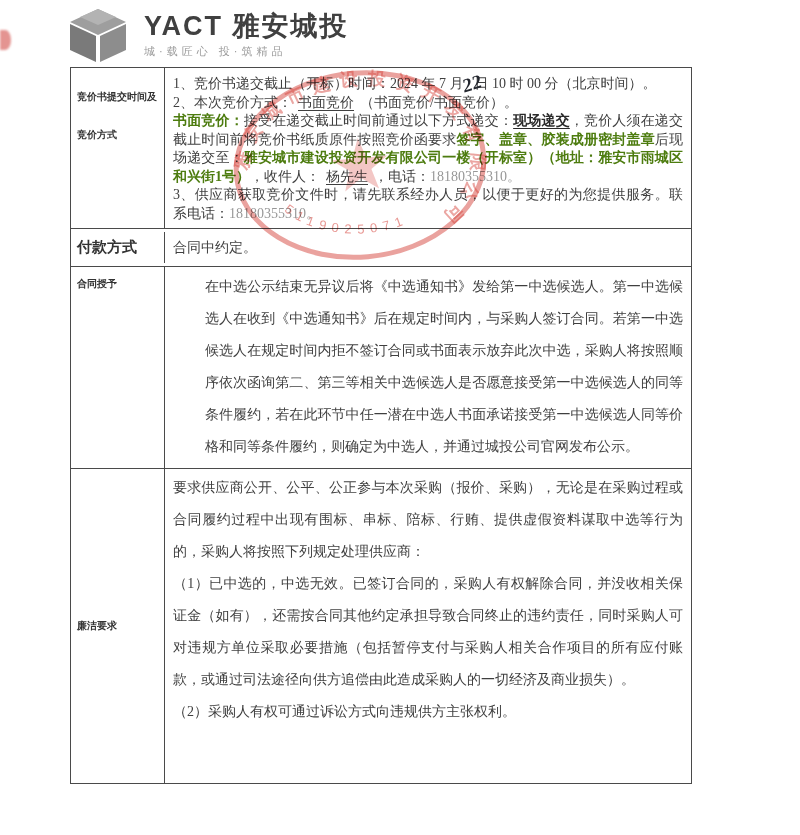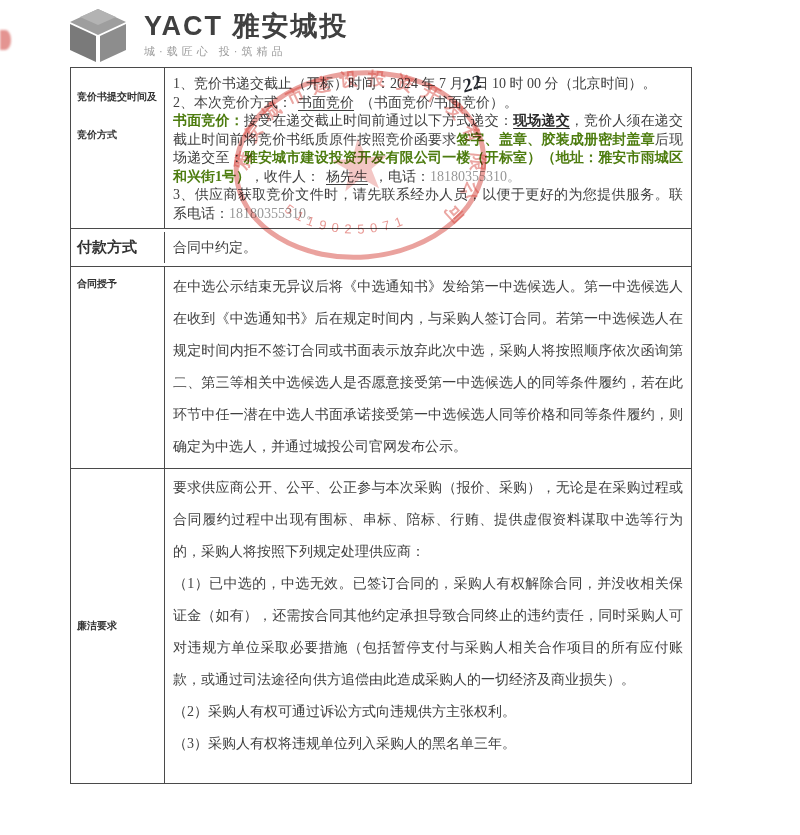--- a/index.html
+++ b/index.html
@@ -21,21 +21,21 @@
   .label-cell{width:94px;min-width:94px;border-right:1px solid #4a4a4a;
               font-weight:bold;font-size:10px;color:#333;padding:6px 6px;box-sizing:border-box;}
   .content-cell{flex:1;padding:5px 8px;box-sizing:border-box;text-align:justify;}
   .para{margin:0;}
   .r1 .label-cell{line-height:38px;padding-top:10px;}
   .r1{min-height:157px;}
   .r1 .content-cell{font-size:14px;line-height:18.5px;}
   .r2{min-height:37px;align-items:center;}
   .r2 .label-cell,.r2 .content-cell{display:flex;align-items:center;font-size:14px;}
   .r2 .label-cell{font-size:15px;}
-  .r3{min-height:199px;}
+  .r3{min-height:199px;gap:32px;}
   .r3 .label-cell{padding-top:10px;}
   .r3 .content-cell{font-size:14px;line-height:32px;padding-top:4px;}
   .r4{min-height:314px;}
   .r4 .label-cell{display:flex;align-items:center;}
   .r4 .content-cell{font-size:14px;line-height:32px;padding-top:3px;}
   
   .s-b{font-weight:bold;color:#4d7c0f;}
   .s-u{text-decoration:underline;text-underline-offset:3px;padding:0 6px;}
   .s-bu{font-weight:bold;color:#2a2a2a;text-decoration:underline;text-underline-offset:3px;}
   .s-g{color:#979797;}
@@ -89,21 +89,20 @@
       <div class="content-cell">
           <p class="para"><span class="seg">在中选公示结束无异议后将《中选通知书》发给第一中选候选人。第一中选候选人在收到《中选通知书》后在规定时间内，与采购人签订合同。若第一中选候选人在规定时间内拒不签订合同或书面表示放弃此次中选，采购人将按照顺序依次函询第二、第三等相关中选候选人是否愿意接受第一中选候选人的同等条件履约，若在此环节中任一潜在中选人书面承诺接受第一中选候选人同等价格和同等条件履约，则确定为中选人，并通过城投公司官网发布公示。</span></p>
         </div>
     </div>
     <div class="trow r4">
       <div class="label-cell">廉洁要求</div>
       <div class="content-cell">
           <p class="para"><span class="seg">要求供应商公开、公平、公正参与本次采购（报价、采购），无论是在采购过程或合同履约过程中出现有围标、串标、陪标、行贿、提供虚假资料谋取中选等行为的，采购人将按照下列规定处理供应商：</span></p>
           <p class="para"><span class="seg">（1）已中选的，中选无效。已签订合同的，采购人有权解除合同，并没收相关保证金（如有），还需按合同其他约定承担导致合同终止的违约责任，同时采购人可对违规方单位采取必要措施（包括暂停支付与采购人相关合作项目的所有应付账款，或通过司法途径向供方追偿由此造成采购人的一切经济及商业损失）。</span></p>
           <p class="para"><span class="seg">（2）采购人有权可通过诉讼方式向违规供方主张权利。</span></p>
-          <p class="para"><span class="seg">（3）采购人有权将违规单位列入采购人的黑名单三年。</span></p>
         </div>
     </div>
   </div>
 
   <svg class="seal" viewBox="0 0 280 210">
     <defs>
       <path id="ringPath" d="M 28,105 a 112,80 0 1 1 224,0 a 112,80 0 1 1 -224,0" fill="none"></path>
       <path id="serialPath" d="M 55,138 a 98,66 0 0 0 172,2" fill="none"></path>
     </defs>
     <ellipse cx="140" cy="105" rx="124" ry="92" fill="none" stroke="#d6463e" stroke-width="5" opacity="0.5"></ellipse>

